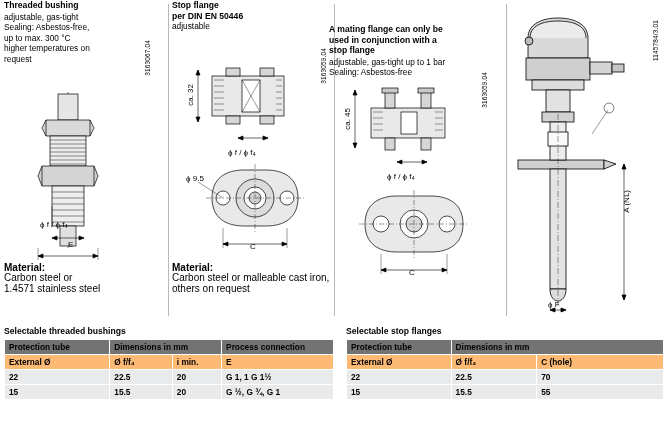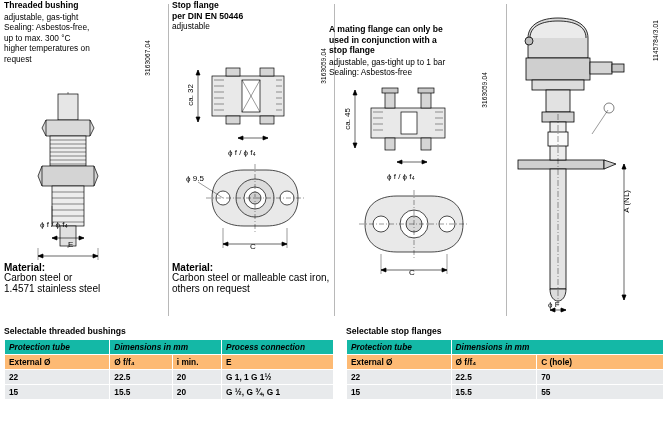--- a/index.html
+++ b/index.html
@@ -95,23 +95,22 @@
   }
   table.spec th, table.spec td {
     border: 1px solid #ffffff;
     padding: 2px 4px;
     text-align: left;
     font-weight: bold;
     height: 13px;
     box-sizing: border-box;
   }
   table.spec thead tr.h1 th {
-    background: #14b8a6;
+    background: #737373;
     font-weight: bold;
-    font-style: italic;
   }
   table.spec thead tr.h2 th {
     background: #fdba74;
     font-weight: bold;
   }
   table.spec tbody td {
     background: #e8eaec;
   }
   .left-tbl {
     position: absolute;

